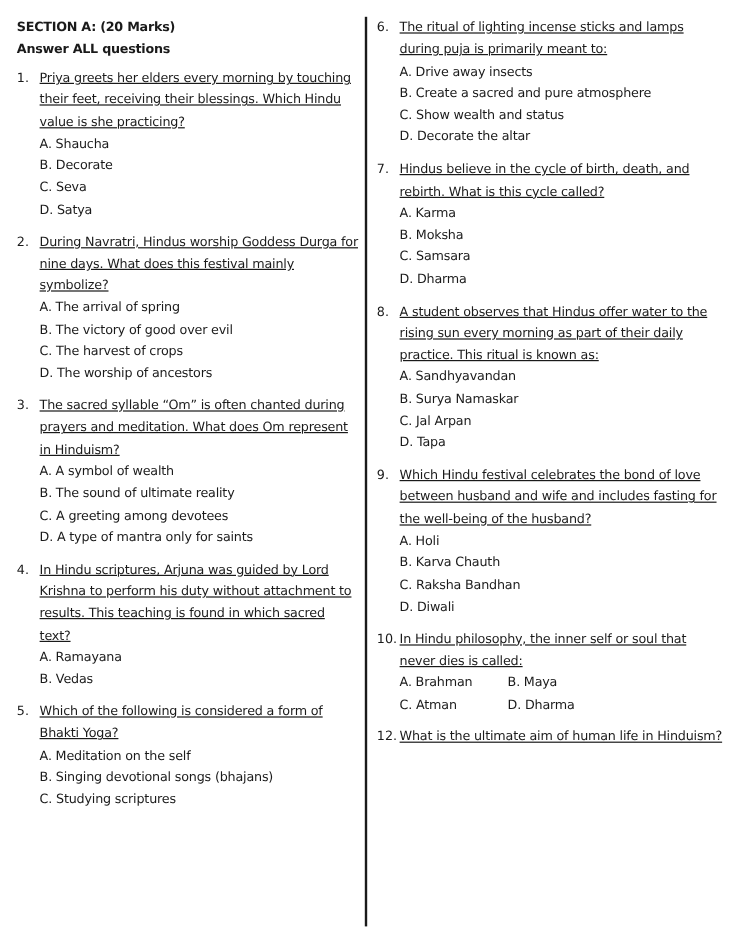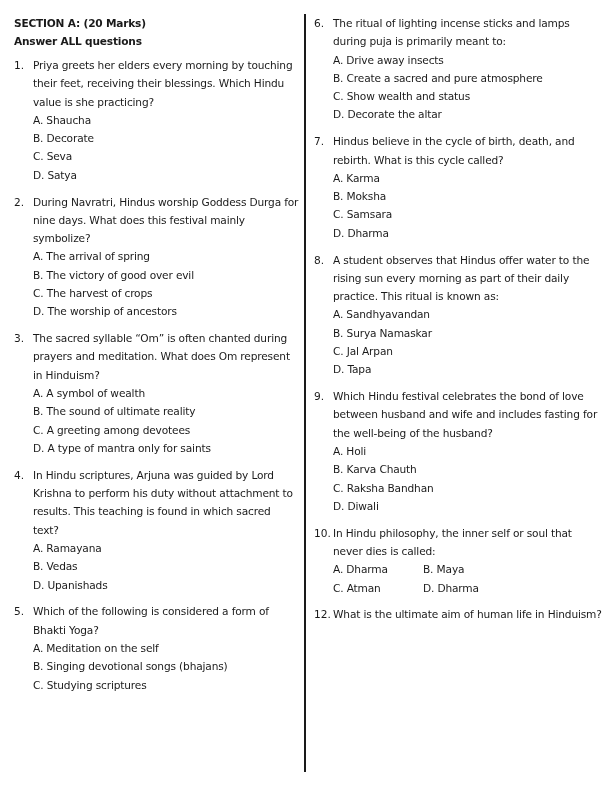--- a/index.html
+++ b/index.html
@@ -14,21 +14,21 @@
   .col-right { left: 314px; width: 290px; }
   .divider {
     position: absolute; left: 304px; top: 14px; width: 1.5px; height: 758px;
     background: #1a1a1a;
   }
   .heading { font-weight: bold; line-height: 18px; letter-spacing: -0.2px; }
   .heading.sec { margin-top: 0px; }
   .heading.instr { margin-bottom: 6px; }
   .q { position: relative; padding-left: 19px; line-height: 18.3px; margin-bottom: 8.5px; }
   .q .num { position: absolute; left: 0; top: 0; }
-  .q .text { display: block; letter-spacing: -0.15px; }
+  .q .text { display: block; letter-spacing: -0.15px; text-decoration: underline; }
   .opt { display: block; letter-spacing: -0.15px; }
   .opt-row { display: flex; }
   .opt-row .opt { width: 90px; }
 </style>
 </head>
 <body>
 
 <div class="page">
 
   <div class="col col-left">
@@ -60,21 +60,20 @@
       <span class="opt">B. The sound of ultimate reality</span>
       <span class="opt">C. A greeting among devotees</span>
       <span class="opt">D. A type of mantra only for saints</span>
     </div>
 
     <div class="q">
       <span class="num">4.</span>
       <span class="text">In Hindu scriptures, Arjuna was guided by Lord Krishna to perform his duty without attachment to results. This teaching is found in which sacred text?</span>
       <span class="opt">A. Ramayana</span>
       <span class="opt">B. Vedas</span>
-      <span class="opt">D. Upanishads</span>
     </div>
 
     <div class="q">
       <span class="num">5.</span>
       <span class="text">Which of the following is considered a form of Bhakti Yoga?</span>
       <span class="opt">A. Meditation on the self</span>
       <span class="opt">B. Singing devotional songs (bhajans)</span>
       <span class="opt">C. Studying scriptures</span>
     </div>
   </div>
@@ -115,21 +114,21 @@
       <span class="opt">A. Holi</span>
       <span class="opt">B. Karva Chauth</span>
       <span class="opt">C. Raksha Bandhan</span>
       <span class="opt">D. Diwali</span>
     </div>
 
     <div class="q">
       <span class="num">10.</span>
       <span class="text">In Hindu philosophy, the inner self or soul that never dies is called:</span>
       <div class="opt-row">
-        <span class="opt">A. Dharma</span>
+        <span class="opt">A. Brahman</span>
         <span class="opt">B. Maya</span>
       </div>
       <div class="opt-row">
         <span class="opt">C. Atman</span>
         <span class="opt">D. Dharma</span>
       </div>
     </div>
 
 
     <div class="q">

